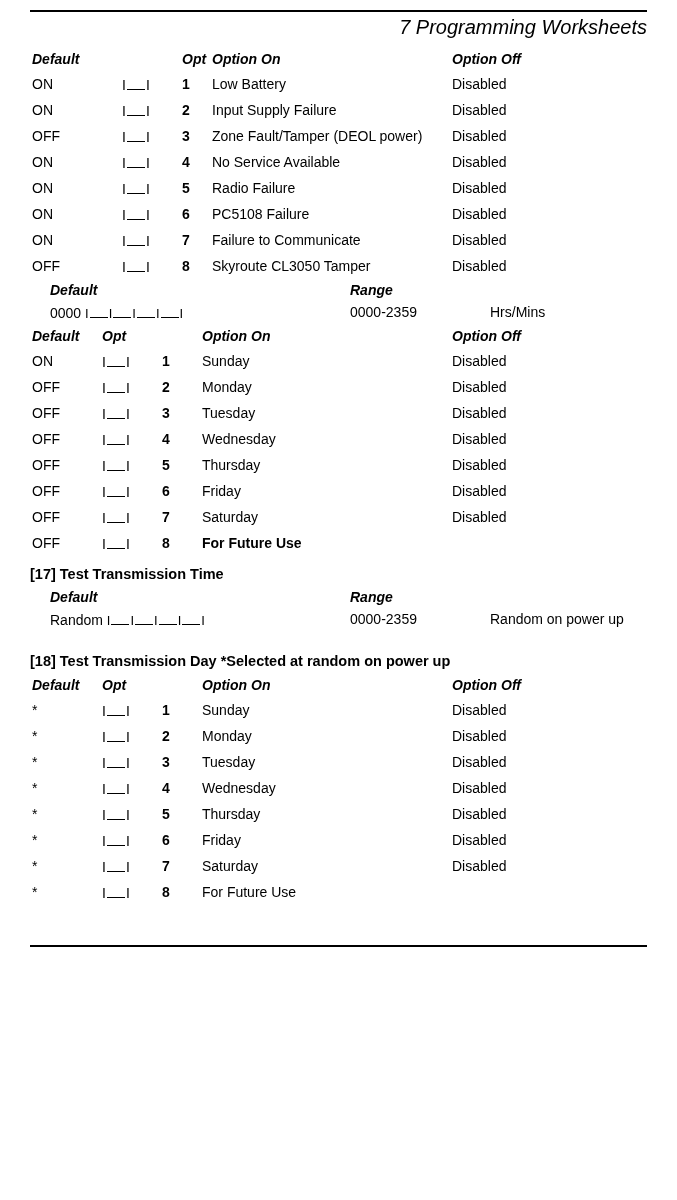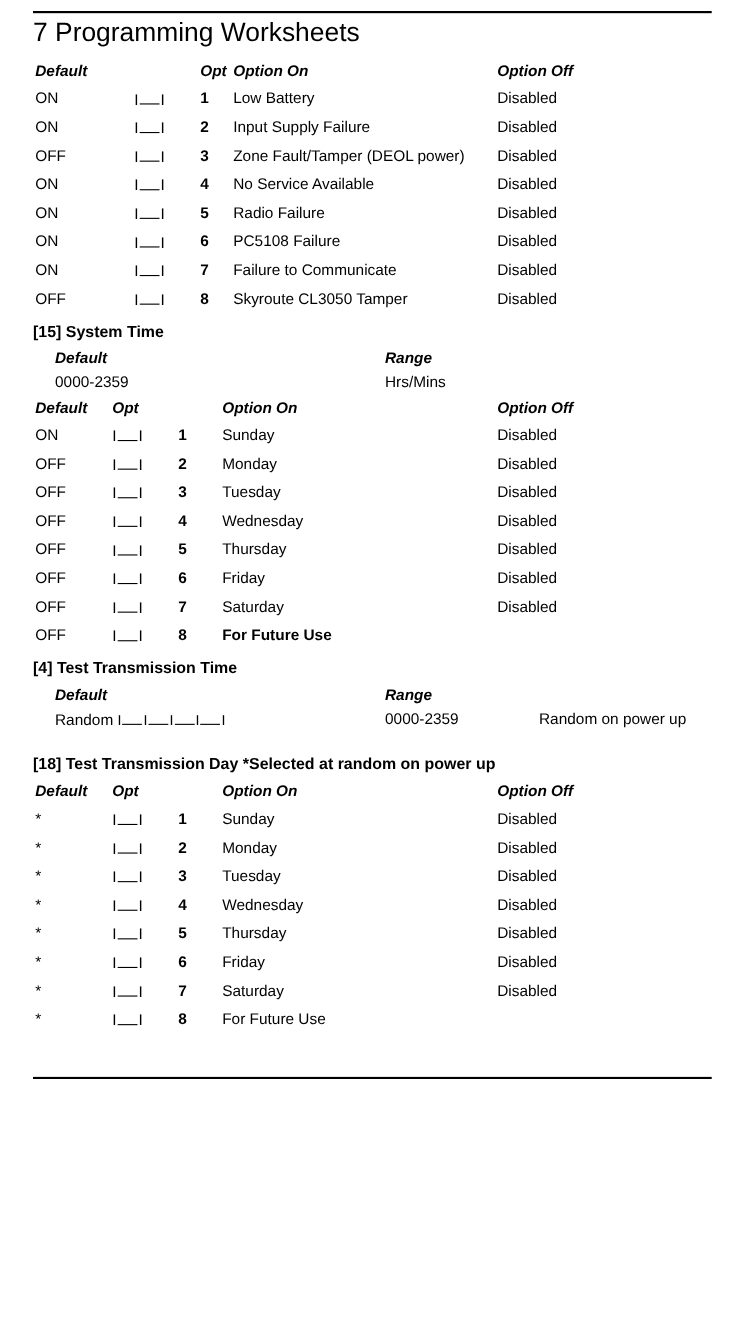--- a/index.html
+++ b/index.html
@@ -13,23 +13,24 @@
   .page {
     width: 677px;
     box-sizing: border-box;
     padding: 10px 30px 0 30px;
   }
   .top-rule {
     border-top: 2px solid #000;
     margin-bottom: 4px;
   }
   .chapter-title {
+    font-style: italic;
     font-weight: 500;
-    font-size: 24px;
-    text-align: left;
+    font-size: 20px;
+    text-align: right;
     margin: 2px 0 8px 0;
   }
   .section-title {
     font-weight: bold;
     font-size: 14.5px;
     margin: 10px 0 4px 0;
   }
   .tbl {
     width: 100%;
     border-collapse: collapse;
@@ -152,27 +153,27 @@
         <tr>
           <td class="default-val">OFF</td>
           <td class="field-cell">I<span class="underline-slot"></span>I</td>
           <td class="bold">8</td>
           <td>Skyroute CL3050 Tamper</td>
           <td>Disabled</td>
         </tr>
       </tbody>
   </table>
 
-  <div class="section-title">[15] System Time</div>
     <div class="trow h">
       <div>Default</div>
       <div>Range</div>
       <div></div>
     </div>
     <div class="trow">
+      <div><span>0000</span> <span class="field-cell">I<span class="underline-slot"></span>I<span class="underline-slot"></span>I<span class="underline-slot"></span>I<span class="underline-slot"></span>I</span></div>
       <div>0000-2359</div>
       <div>Hrs/Mins</div>
     </div>
 
   <style>
     .trow { display:grid; grid-template-columns: 300px 140px auto; font-size:14px; padding:3px 0 3px 20px; }
     .trow.h { font-style:italic; font-weight:bold; }
   </style>
 
   <table class="tbl">
@@ -245,21 +246,21 @@
         <tr>
           <td class="default-val">OFF</td>
           <td class="field-cell">I<span class="underline-slot"></span>I</td>
           <td class="bold">8</td>
           <td class="bold">For Future Use</td>
           <td></td>
         </tr>
       </tbody>
   </table>
 
-  <div class="section-title">[4] Test Transmission Time</div>
+  <div class="section-title">[17] Test Transmission Time</div>
   <div class="trow h">
     <div>Default</div>
     <div>Range</div>
     <div></div>
   </div>
   <div class="trow">
     <div>
       <span>Random</span>
       <span class="field-cell">
         I<span class="underline-slot"></span>I<span class="underline-slot"></span>I<span class="underline-slot"></span>I<span class="underline-slot"></span>I

